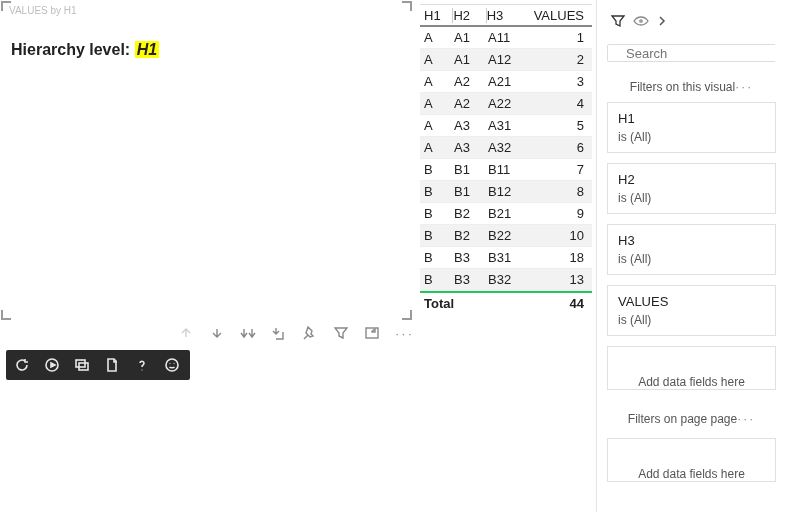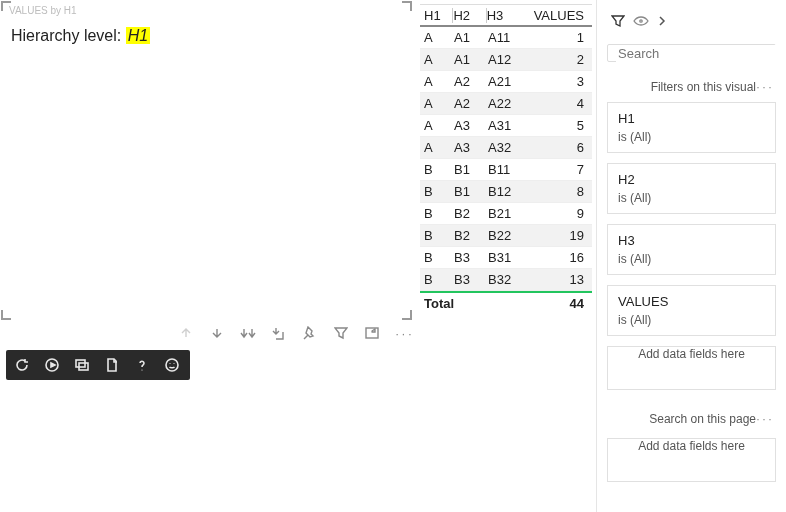--- a/index.html
+++ b/index.html
@@ -35,23 +35,23 @@
     position: absolute;
     width: 10px; height: 10px;
     border: 0 solid #9a9a9a;
   }
   .corner.tl { left: -2px; top: -2px; border-left-width:2px; border-top-width:2px; }
   .corner.tr { right:-2px; top:-2px; border-right-width:2px; border-top-width:2px; }
   .corner.bl { left:-2px; bottom:-2px; border-left-width:2px; border-bottom-width:2px; }
   .corner.br { right:-2px; bottom:-2px; border-right-width:2px; border-bottom-width:2px; }
   .hier {
     position: absolute;
-    left: 8px; top: 24px;
+    left: 8px; top: 38px;
     font-size: 16px;
-    font-weight: 400;
+    font-weight: 700;
   }
   .hier .hl {
     background: #ffff00;
     font-style: italic;
     padding: 0 2px;
   }
   .hbuttons {
     position: absolute;
     left: 10px; top: 68px;
   }
@@ -127,47 +127,46 @@
     gap: 8px;
   }
   .filters-head .ftxt { font-size: 15px; color: #333; flex:1; }
   .filters-head svg { stroke:#555; fill:none; stroke-width:1.3; }
   .search {
     margin: 4px 10px 14px 10px;
     height: 18px;
     border: 1px solid #ddd;
     border-radius: 2px;
     display: flex;
-    align-items: center;
-    padding: 0 0;
+    padding: 0 8px;
     gap: 8px;
     color: #777;
   }
   .search input {
     border: none; outline: none; flex:1; font-size:13px; color:#333;
   }
   .section-title {
-    display:flex; align-items:center; justify-content:flex-end;
+    display:flex; align-items:center; justify-content:center;
     padding: 4px 12px 8px 12px;
     font-size: 12px;
     color: #555;
   }
   .fcard {
     margin: 0 10px 10px 10px;
     border: 1px solid #e0e0e0;
     padding: 8px 10px;
     font-size: 13px;
   }
   .fcard .fname { color:#222; }
   .fcard .fval { color:#555; margin-top:4px; font-size:12px;}
   .drop {
     margin: 4px 10px 18px 10px;
     border: 1px solid #e0e0e0;
     height: 44px;
-    display:flex; align-items:flex-start; justify-content:center;
+    display:flex; align-items:flex-end; justify-content:center;
     font-size: 12px; color:#555;
   }
   .dots { letter-spacing: 2px; color:#888; cursor:pointer; }
 </style>
 </head>
 <body>
 
 <div class="canvas">
 
   <div class="visual">
@@ -324,27 +323,27 @@
         <div class="drow">
           <div class="c1">B</div>
           <div class="c2">B2</div>
           <div class="c3">B21</div>
           <div class="c4">9</div>
         </div>
         <div class="drow alt">
           <div class="c1">B</div>
           <div class="c2">B2</div>
           <div class="c3">B22</div>
-          <div class="c4">19</div>
+          <div class="c4">10</div>
         </div>
         <div class="drow">
           <div class="c1">B</div>
           <div class="c2">B3</div>
           <div class="c3">B31</div>
-          <div class="c4">16</div>
+          <div class="c4">18</div>
         </div>
         <div class="drow alt">
           <div class="c1">B</div>
           <div class="c2">B3</div>
           <div class="c3">B32</div>
           <div class="c4">13</div>
         </div>
       </div>
     <div class="drow total">
       <div class="c1">Total</div>
@@ -395,19 +394,19 @@
       </div>
       <div class="fcard">
         <div class="fname">VALUES</div>
         <div class="fval">is (All)</div>
       </div>
     </div>
   <div class="drop">
       <span>Add data fields here</span>
     </div>
   <div class="section-title">
-    <span>Search on this page</span>
+    <span>Filters on page page</span>
     <span class="dots">···</span>
   </div>
   <div class="drop">
       <span>Add data fields here</span>
     </div>
 </div>
 
 </body></html>

